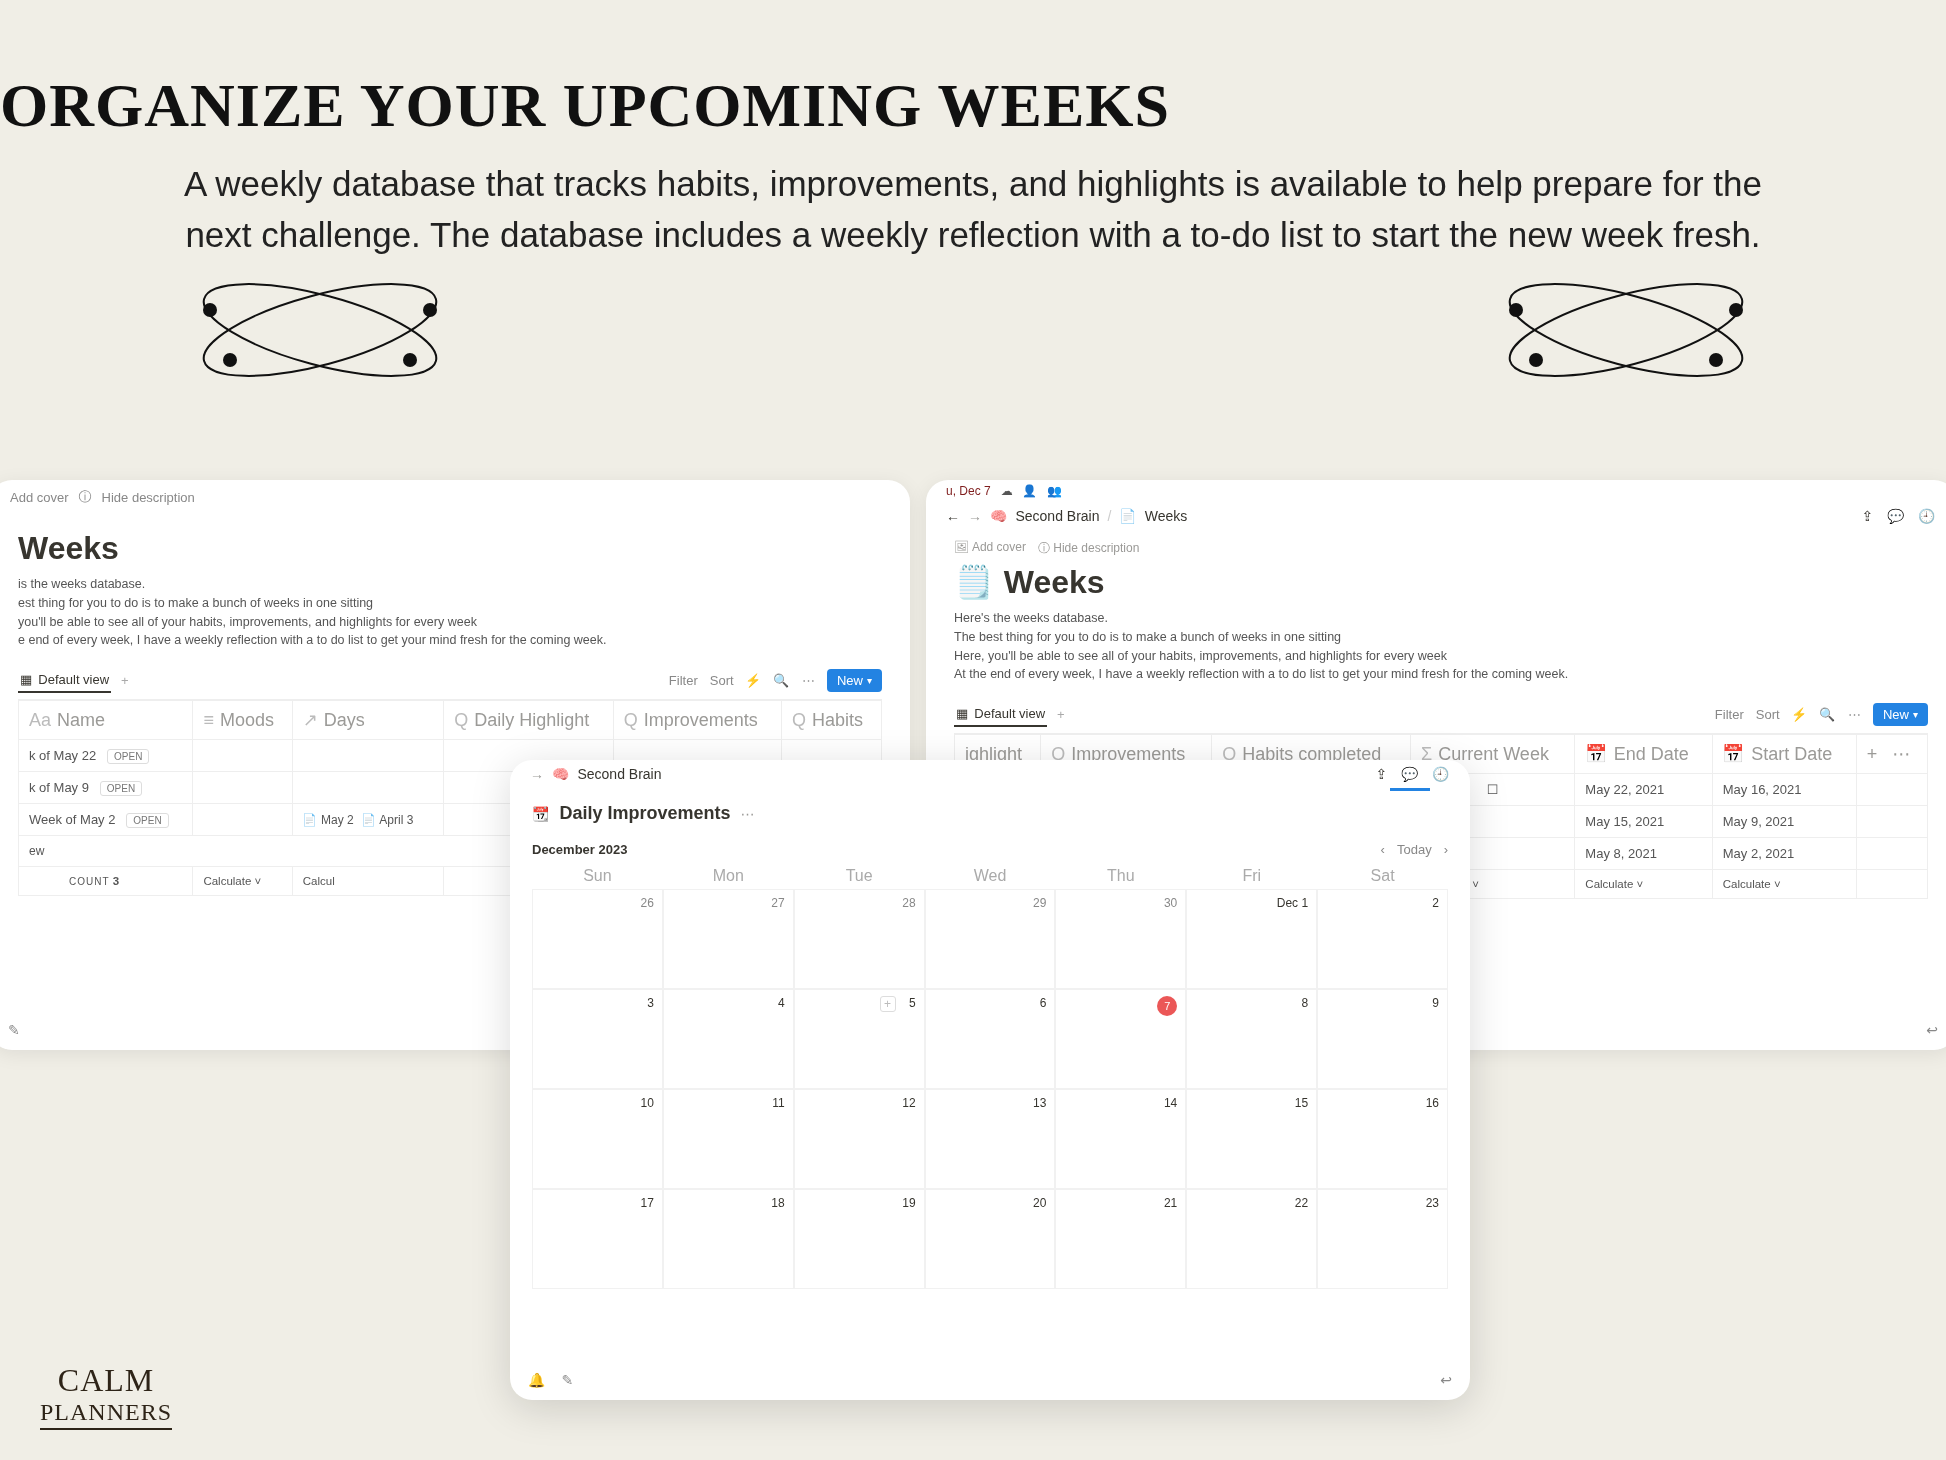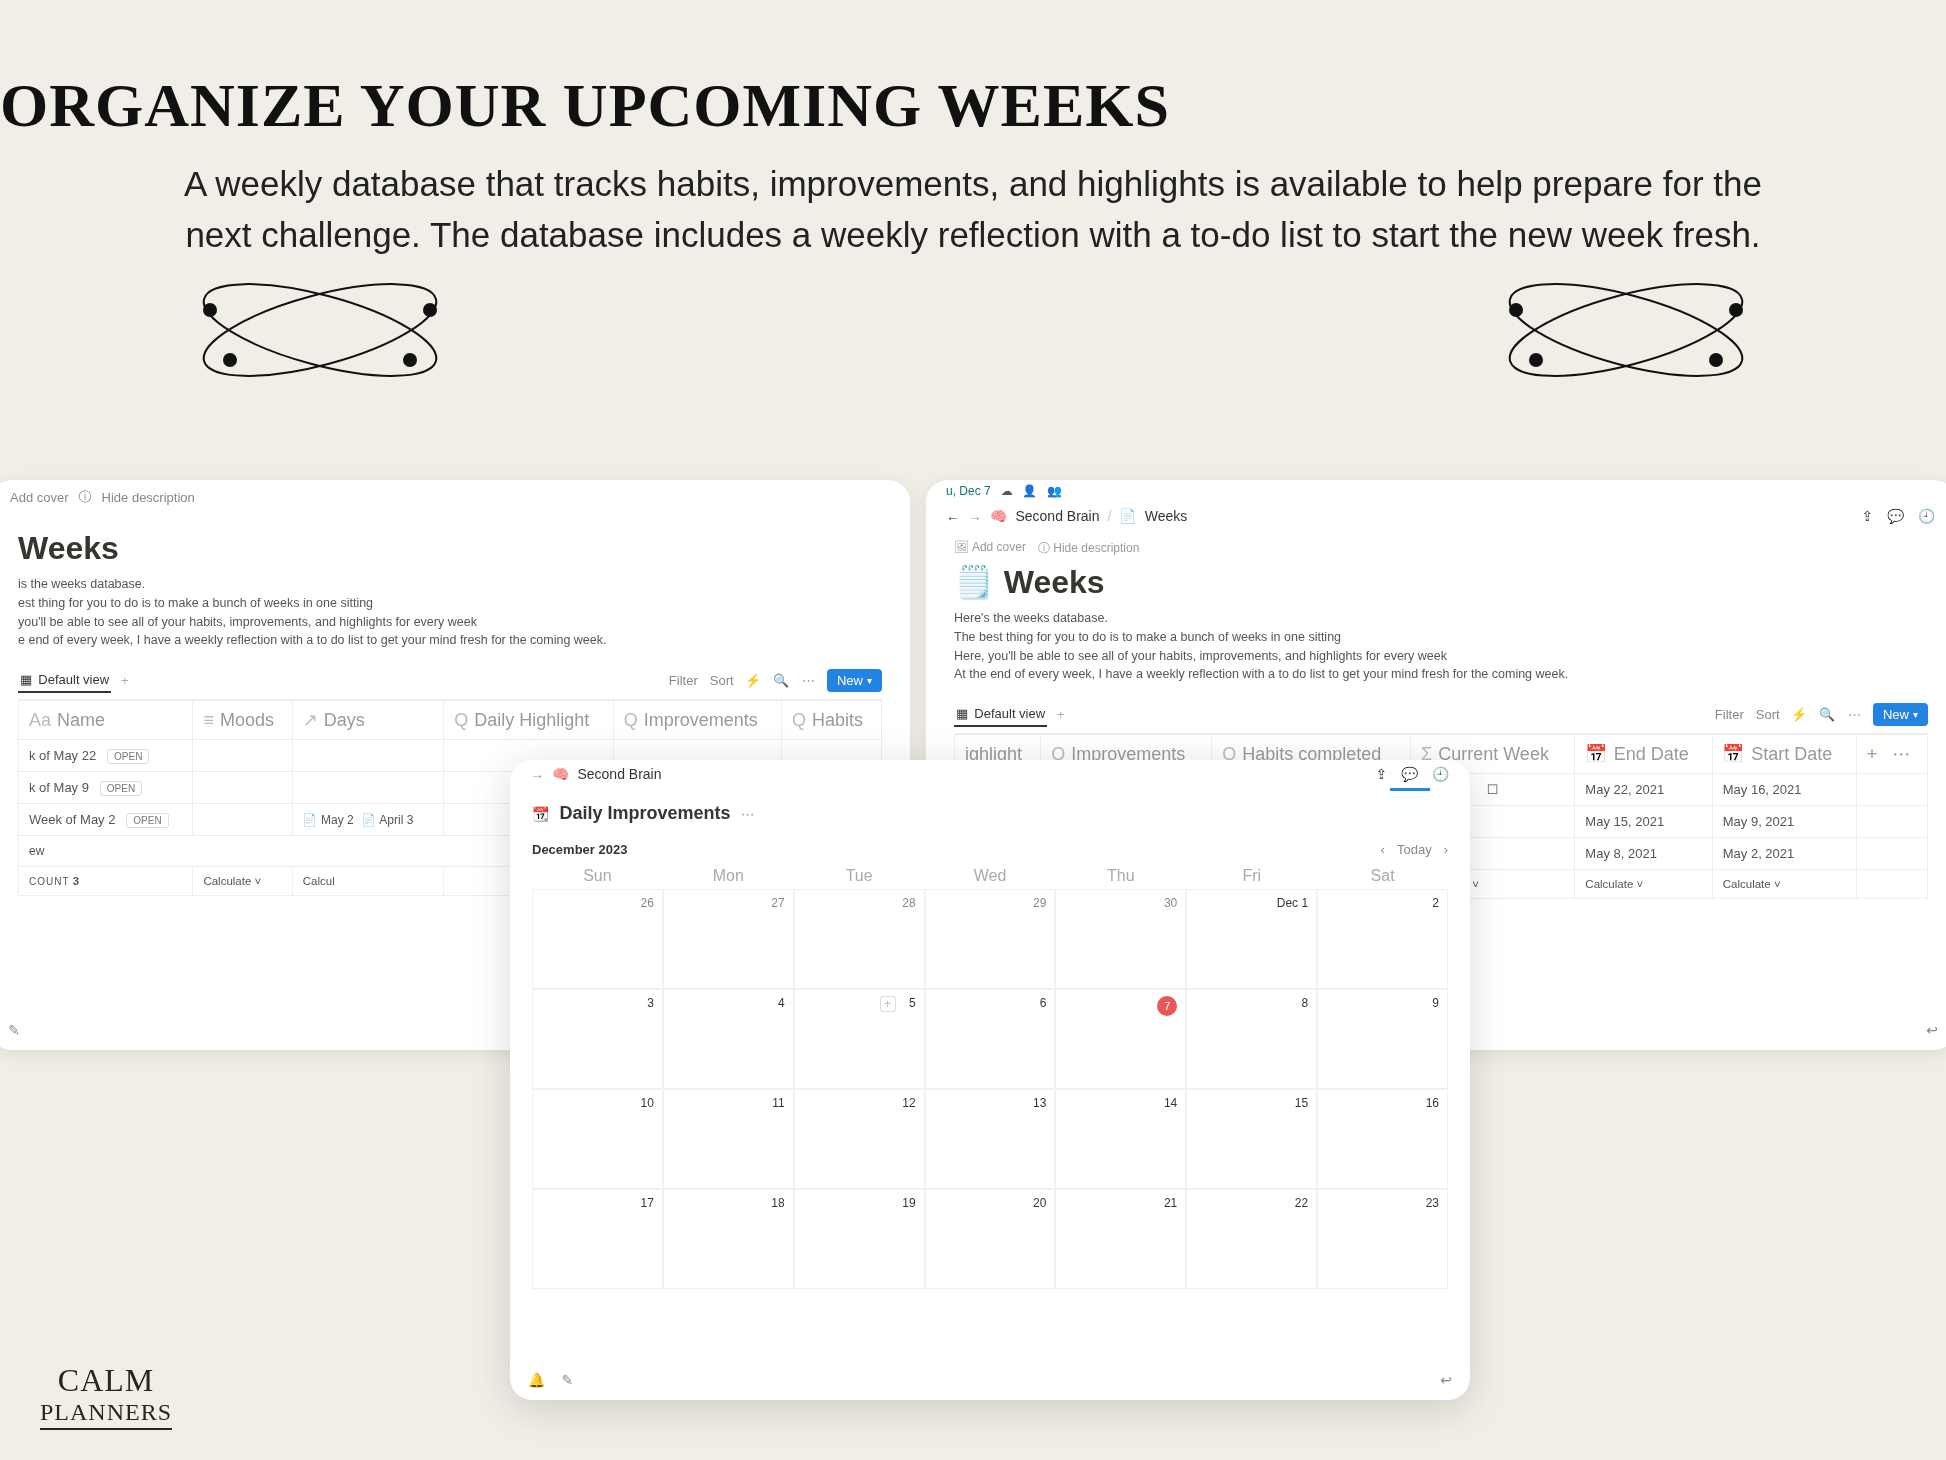--- a/index.html
+++ b/index.html
@@ -86,21 +86,21 @@
   .btn-new { background:#2383e2; color:#fff; border-radius:4px; padding:4px 10px; font-size:13px; display:flex; align-items:center; gap:4px; }
   .btn-new .caret { font-size:10px; }
 
   table.db { width:100%; border-collapse:collapse; font-size:13px; }
   table.db th, table.db td { border:1px solid #eee; padding:8px 10px; text-align:left; color:#555; font-weight:400; }
   table.db th { color:#9b9a97; background:#fff; font-size:18px; }
   table.db th .hicon { margin-right:6px; color:#bbb; }
   .open-btn { font-size:10px; border:1px solid #ddd; padding:1px 6px; border-radius:3px; color:#777; }
   .file-chip { display:inline-flex; align-items:center; gap:4px; font-size:12px; color:#555; margin-right:8px; }
   .calc-row td { color:#aaa; font-size:11.5px; }
-  .count-badge { font-size:10px; letter-spacing:1px; }
+  .count-badge { font-size:10px; letter-spacing:1px;margin-left:40px; }
 
   
   .cal-head { display:flex; align-items:center; gap:10px; padding:12px 22px; }
   .cal-title { font-weight:700; font-size:18px; display:flex; align-items:center; gap:8px; }
   .cal-toolbar { display:flex; padding:6px 22px; font-size:13px; }
   .cal-month { font-weight:600; }
   .cal-nav { margin-left:auto; display:flex; align-items:center; gap:12px; color:#888; }
   .dow-row { display:grid; grid-template-columns:repeat(7,1fr); font-size:16px; color:#aaa; padding:4px 22px; text-align:center; }
   .cal-grid { display:grid; grid-template-columns:repeat(7,1fr); padding:0 22px; }
   .cal-cell { border:1px solid #f1f1f1; height:100px; padding:6px 8px; position:relative; font-size:12px; color:#888; text-align:right; }
@@ -113,21 +113,21 @@
 
   .brand {
     position:absolute; bottom:30px; left:40px;
     font-family: Georgia, serif;
     color:#2e2418; text-align:center; letter-spacing:1px;
   }
   .brand .l1 { font-size:32px; }
   .brand .l2 { font-size:24px; border-bottom:2px solid #2e2418; display:inline-block; padding-bottom:2px; }
 
   .menubar { font-size:12px; color:#555; padding:4px 20px; display:flex; gap:10px; align-items:center; }
-  .red { color:#0f766e; font-weight:500; }
+  .red { color:#7f1d1d; font-weight:500; }
 </style>
 </head>
 <body>
 
 <h1 class="hero-title">ORGANIZE YOUR UPCOMING WEEKS</h1>
 <p class="hero-sub">A weekly database that tracks habits, improvements, and highlights is available to help prepare for the next challenge. The database includes a weekly reflection with a to-do list to start the new week fresh.</p>
 
 <svg class="orbit left" viewBox="0 0 260 120">
   <ellipse cx="130" cy="60" rx="120" ry="35" fill="none" stroke="#111" stroke-width="2" transform="rotate(15 130 60)"></ellipse>
   <ellipse cx="130" cy="60" rx="120" ry="35" fill="none" stroke="#111" stroke-width="2" transform="rotate(-15 130 60)"></ellipse>

